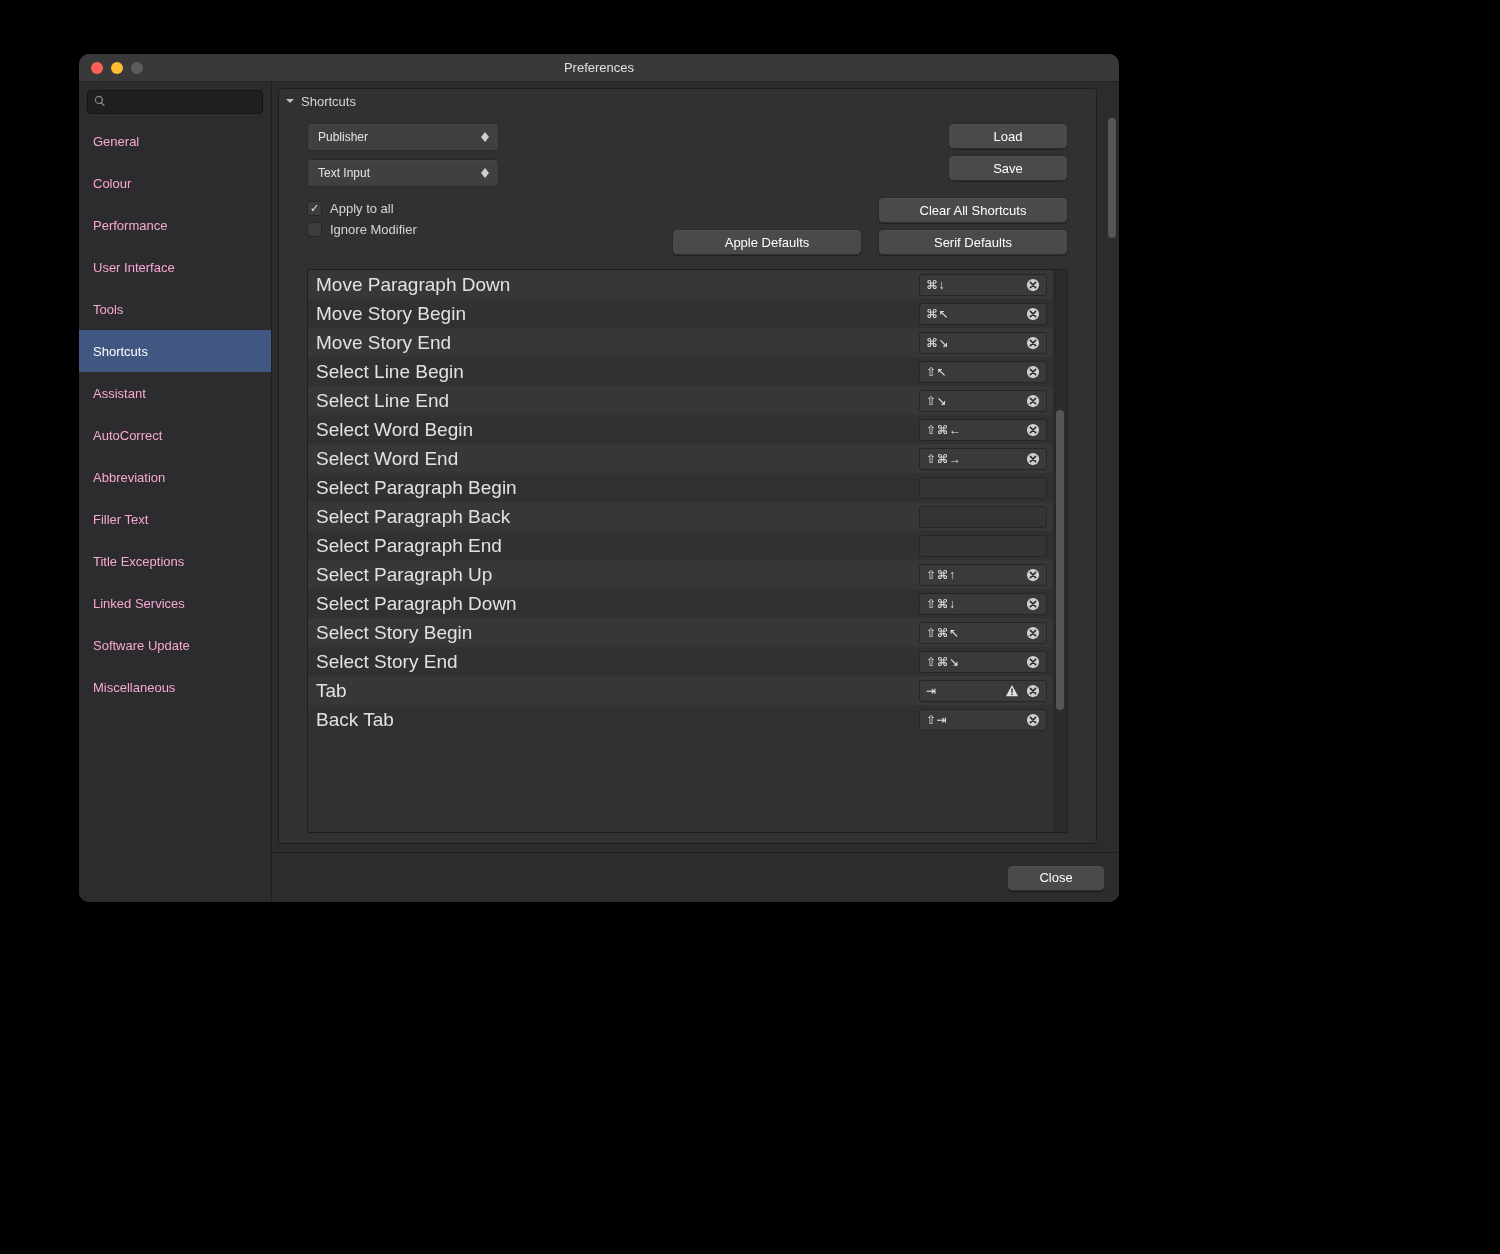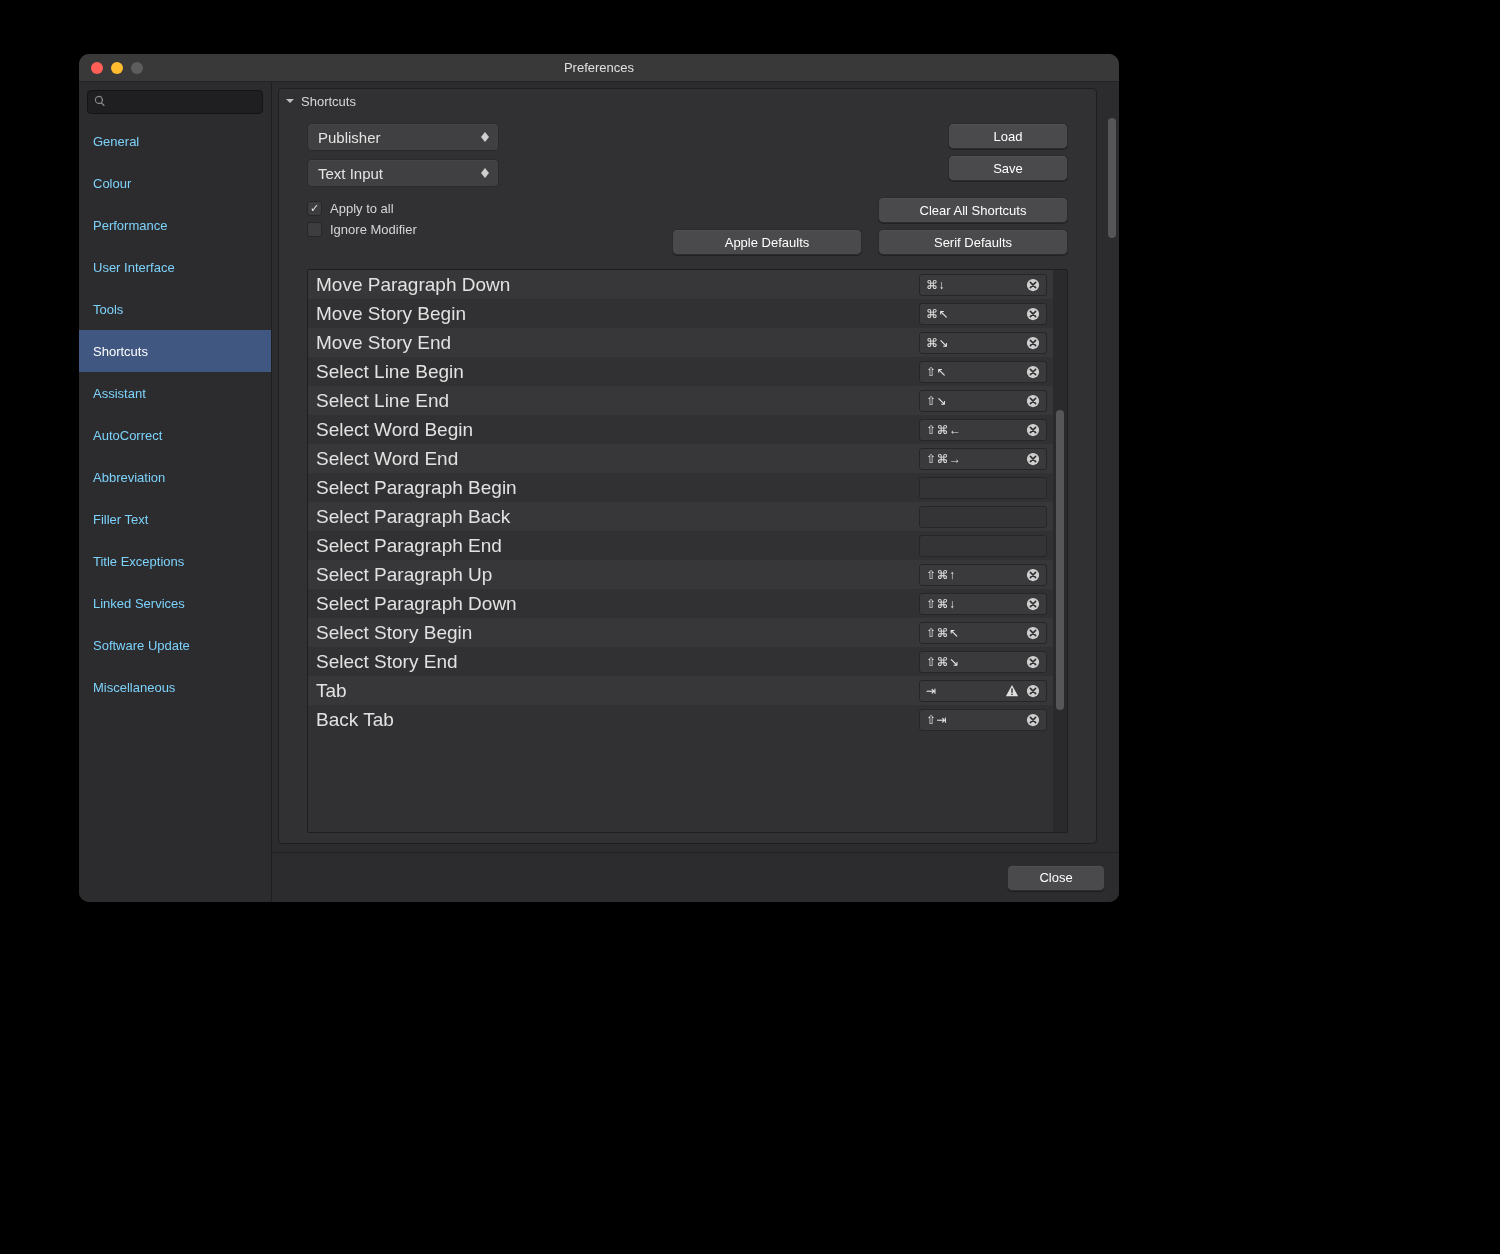--- a/index.html
+++ b/index.html
@@ -96,21 +96,21 @@
   }
   .nav {
     list-style: none; margin: 0; padding: 0;
     overflow: auto;
   }
   .nav li {
     height: 42px;
     display: flex; align-items: center;
     padding-left: 14px;
     font-size: 13px;
-    color: #7dd3fc;
+    color: #f9a8d4;
     cursor: default;
   }
   .nav li.selected {
     background: var(--bg-sidebar-selected);
     color: #ffffff;
   }
   .content {
     flex: 1;
     display: flex;
     flex-direction: column;
@@ -155,21 +155,21 @@
     margin-bottom: 8px;
   }
   .selects { display: flex; flex-direction: column; gap: 8px; }
   .select {
     width: 192px; height: 28px;
     background: var(--bg-input);
     border: 1px solid #2a2a2a;
     border-radius: 4px;
     display: flex; align-items: center; justify-content: space-between;
     padding: 0 8px 0 10px;
-    font-size: 15px;
+    font-size: 12px;
     color: #e4e4e4;
     box-shadow: inset 0 1px 0 rgba(255,255,255,0.03);
   }
   .stepper {
     display: flex; flex-direction: column; gap: 0;
     width: 10px; align-items: center;
   }
   .stepper svg { width: 8px; height: 5px; fill: #cfcfcf; }
   .right-buttons { display: flex; flex-direction: column; gap: 6px; }
   .btn {

